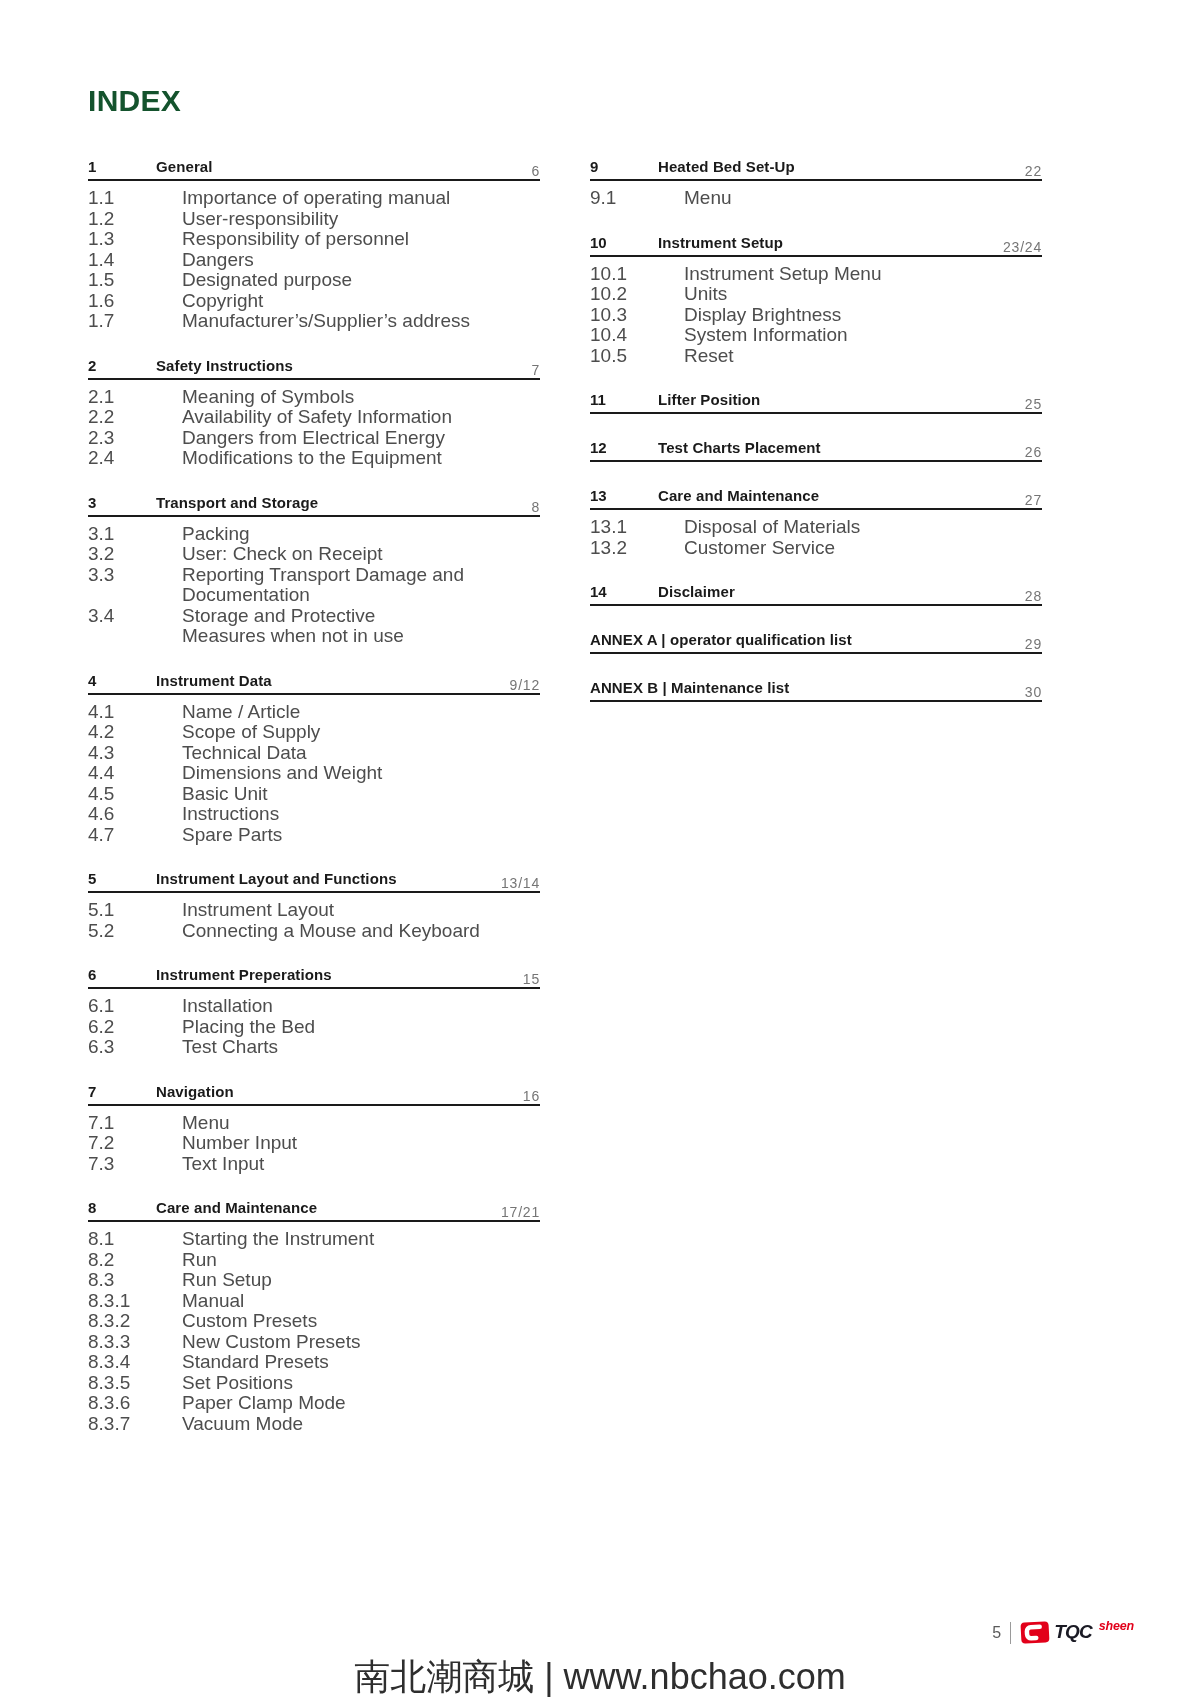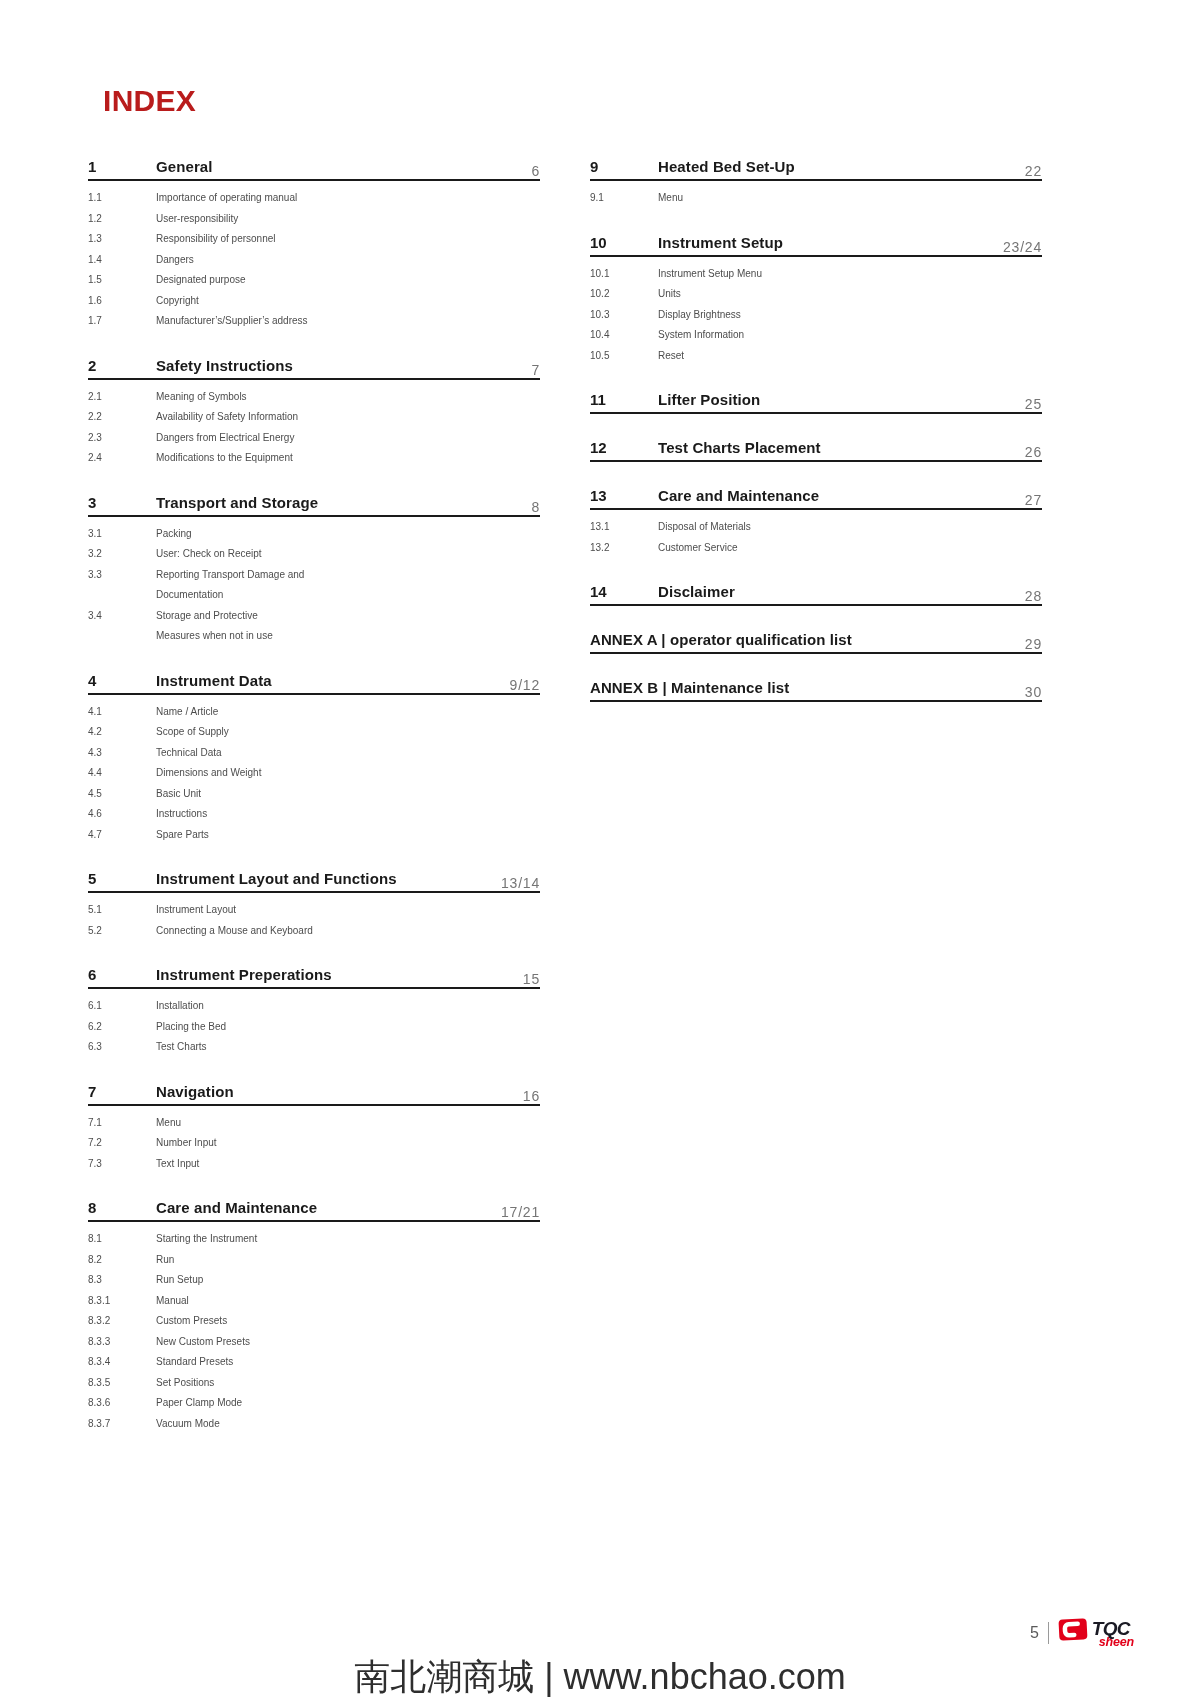--- a/index.html
+++ b/index.html
@@ -13,23 +13,23 @@
   }
   .content {
     position: absolute;
     left: 88px;
     top: 84px;
     width: 1024px;
   }
   .page-title {
     font-size: 30px;
     font-weight: bold;
-    color: #b91c1c;
+    color: #14532d;
     letter-spacing: 0.3px;
-    margin: 0 0 40px 15px;
+    margin: 0 0 40px 0;
     line-height: 34px;
   }
   .columns {
     display: flex;
     gap: 50px;
     align-items: flex-start;
   }
   .col { width: 452px; flex: none; }
 
   .section { margin-top: 25px; }
@@ -59,44 +59,45 @@
   .sec-page {
     flex: none;
     font-size: 14px;
     color: #757575;
     transform: translateY(4px);
     letter-spacing: 0.8px;
   }
   .sec-items { padding-top: 7px; }
   .item {
     display: flex;
-    font-size: 10px;
+    font-size: 19px;
     color: #4d4d4d;
     line-height: 20.5px;
+    gap: 26px;
   }
   .item-num { width: 68px; flex: none; }
   .item-lines { flex: 1; }
 
   .footer {
     position: absolute;
     top: 1616px;
     right: 66px;
     display: flex;
     align-items: center;
     gap: 9px;
     height: 34px;
   }
   .footer-page { font-size: 16px; color: #5a5a5a; }
   .footer-sep-bar {
     width: 1px; height: 22px;
     background: #9a9a9a;
   }
   .logo { display: flex; align-items: flex-start; gap: 3px; }
   .logo-badge { width: 31px; height: 26px; display: block; }
-  .logo-text { display: flex; flex-direction: column; line-height: 1; padding-top: 2px; }
+  .logo-text { display: flex; line-height: 1; padding-top: 2px; }
   .logo-brand {
     font-size: 19px; font-weight: bold; font-style: italic;
     color: #1a1a24; letter-spacing: -0.8px;
   }
   .logo-sub {
     font-size: 12.5px; font-weight: bold; font-style: italic;
     color: #e2001a; margin-top: -2px; padding-left: 7px; letter-spacing: -0.2px;
   }
   .watermark {
     position: absolute;

